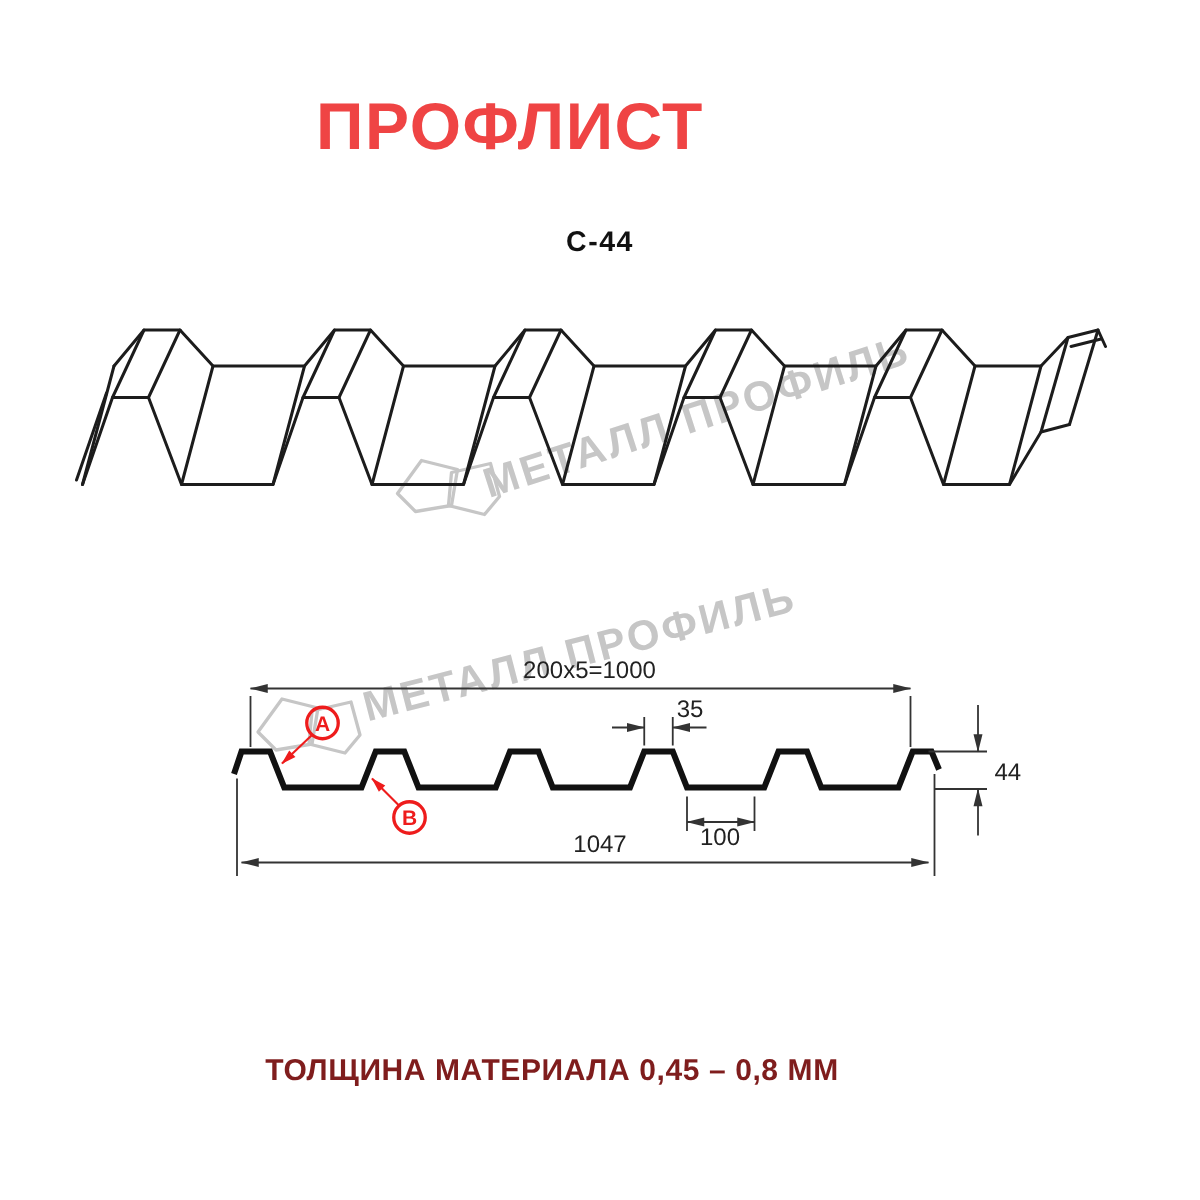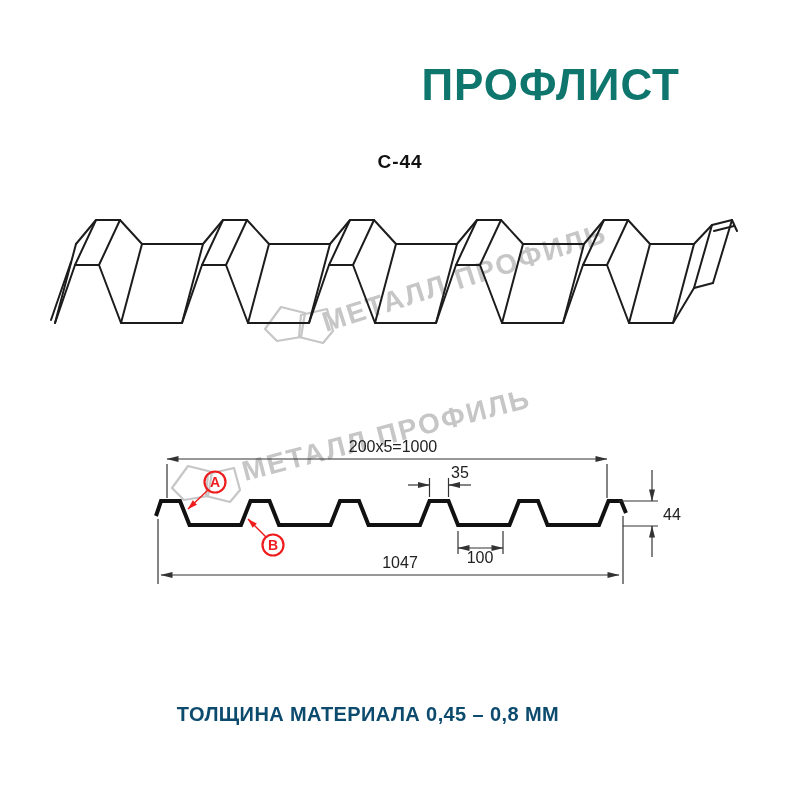--- a/index.html
+++ b/index.html
@@ -6,30 +6,30 @@
     --accent:#ee1c1c;
     --wm:#c6c6c6;
     --ink:#1c1c1c;
   }
   html,body{margin:0;padding:0;background:#fff;}
   .canvas{
     position:relative;width:800px;height:800px;background:#fff;overflow:hidden;
     font-family:"Liberation Sans", sans-serif;
   }
   .title{
-    position:absolute;top:60px;left:0;width:680px;text-align:right;
-    font-size:44px;font-weight:700;letter-spacing:1px;color:#0f766e;
+    position:absolute;top:60px;left:0;width:680px;text-align:center;
+    font-size:44px;font-weight:700;letter-spacing:1px;color:#ef4444;
   }
   .subtitle{
     position:absolute;top:114px;left:0;width:800px;text-align:center;
     font-size:19px;font-weight:700;letter-spacing:1px;color:#111;margin-top:37px;
   }
   .footer-note{
     position:absolute;top:703px;left:0;width:736px;text-align:center;
-    font-size:20px;font-weight:700;letter-spacing:0.4px;color:#0c4a6e;
+    font-size:20px;font-weight:700;letter-spacing:0.4px;color:#7f1d1d;
   }
   svg{position:absolute;top:0;left:0;}
   .sheet3d{stroke:var(--ink);stroke-width:2;fill:none;stroke-linejoin:round;stroke-linecap:round;}
   .section-profile{stroke:#111;stroke-width:4;fill:none;stroke-linejoin:miter;}
   .dim{stroke:#333;stroke-width:1.2;fill:none;}
   .dim-text{font-family:"Liberation Sans",sans-serif;font-size:16px;fill:#222;}
   .wm-text{font-family:"Liberation Sans",sans-serif;font-size:28px;font-weight:700;letter-spacing:2px;fill:var(--wm);}
   .wm-logo{stroke:var(--wm);stroke-width:2.2;fill:none;stroke-linejoin:round;}
   .red{stroke:var(--accent);fill:none;stroke-width:2.2;}
   .red-thin{stroke:var(--accent);fill:none;stroke-width:1.4;}

